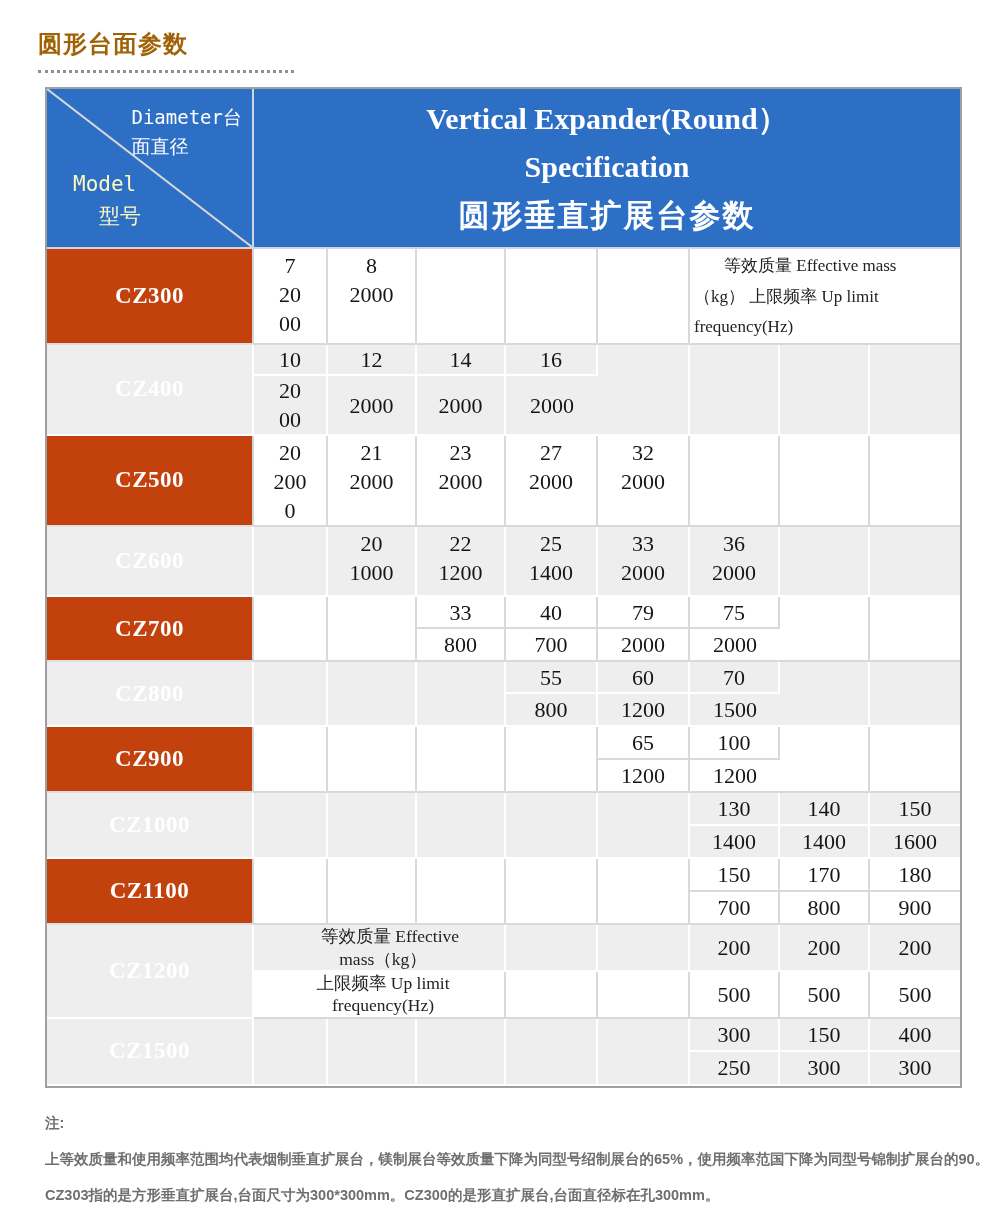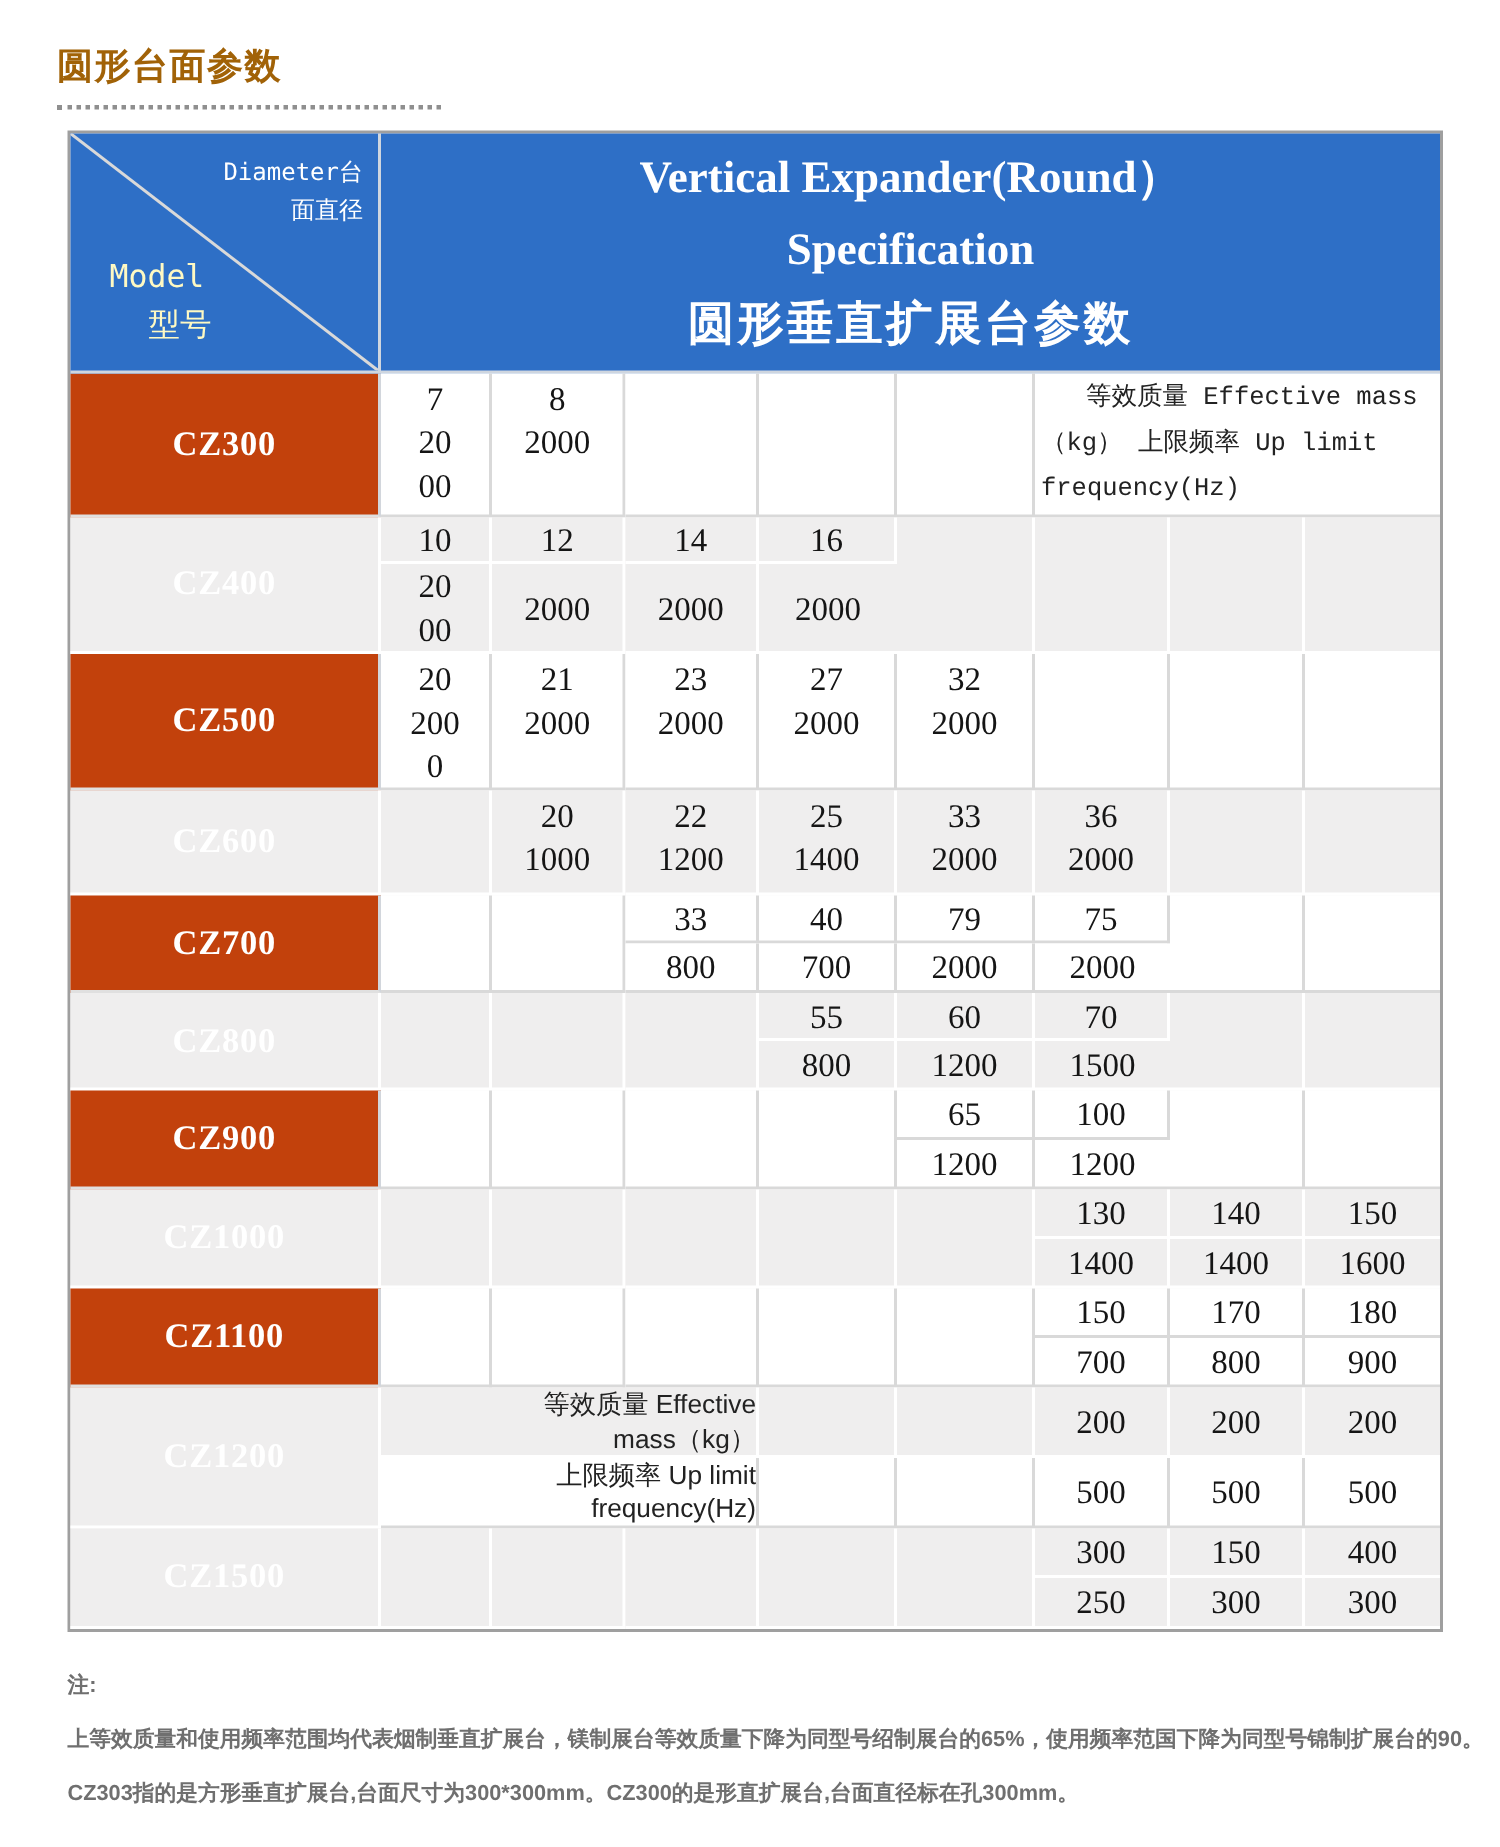--- a/index.html
+++ b/index.html
@@ -42,48 +42,48 @@
 
   .row-single td { vertical-align:top; padding-top:2px; }
   .row-single td.model { vertical-align:middle; padding-top:0; }
 
   th.corner {
     background:#2e6fc6; position:relative;
     border-right:2px solid #cfd6df; border-bottom:2px solid #cfd6df;
   }
   th.corner svg { position:absolute; left:0; top:0; width:100%; height:100%; display:block; }
   .corner-top {
-    position:absolute; top:14px; right:10px; text-align:right;
+    position:absolute; top:14px; right:10px; text-align:left;
     color:#fff; font-family:"DejaVu Sans Mono","Liberation Mono",monospace;
-    font-size:16px; line-height:1.55; font-weight:normal;
+    font-size:19px; line-height:1.55; font-weight:normal;
   }
   .corner-bottom {
     position:absolute; bottom:14px; left:26px; text-align:left;
     color:#fef9c3; font-family:"DejaVu Sans Mono","Liberation Mono",monospace;
     font-size:21px; line-height:1.55; font-weight:normal;
   }
   .corner-bottom .l2 { padding-left:26px; }
 
   th.mainhead {
     background:#2e6fc6; color:#ffffff; text-align:center; vertical-align:middle;
     border-bottom:2px solid #cfd6df;
     font-family:"Liberation Serif","DejaVu Serif",serif; font-weight:bold;margin-left:40px;
   }
   .mh1, .mh2 { font-size:30px; line-height:48px; }
   .mh3 { font-size:31px; line-height:50px; letter-spacing:2px; }
 
   td.note-cell {
     text-align:left; vertical-align:middle;
-    font-family:Liberation Mono, monospace;
+    font-family:Liberation Serif, serif;
     font-size:17px; line-height:1.8; color:#222;
     text-indent:30px; padding-left:4px; padding-right:2px;
   }
   td.label-cell {
-    text-align:right; vertical-align:middle;
-    font-family:Liberation Sans, sans-serif;
+    text-align:center; vertical-align:middle;
+    font-family:Liberation Serif, serif;
     font-size:17.5px; line-height:1.28; color:#222;
     padding-left:8px; text-indent:14px;
   }
   td.label-cell.no-indent { text-indent:0; }
 
   .notes { margin:26px 0 0 45px; color:#6f6f6f; font-weight:bold; font-size:14.5px; }
   .notes .note-line { margin-top:17px; white-space:nowrap; }
 </style>
 </head>
 <body>

